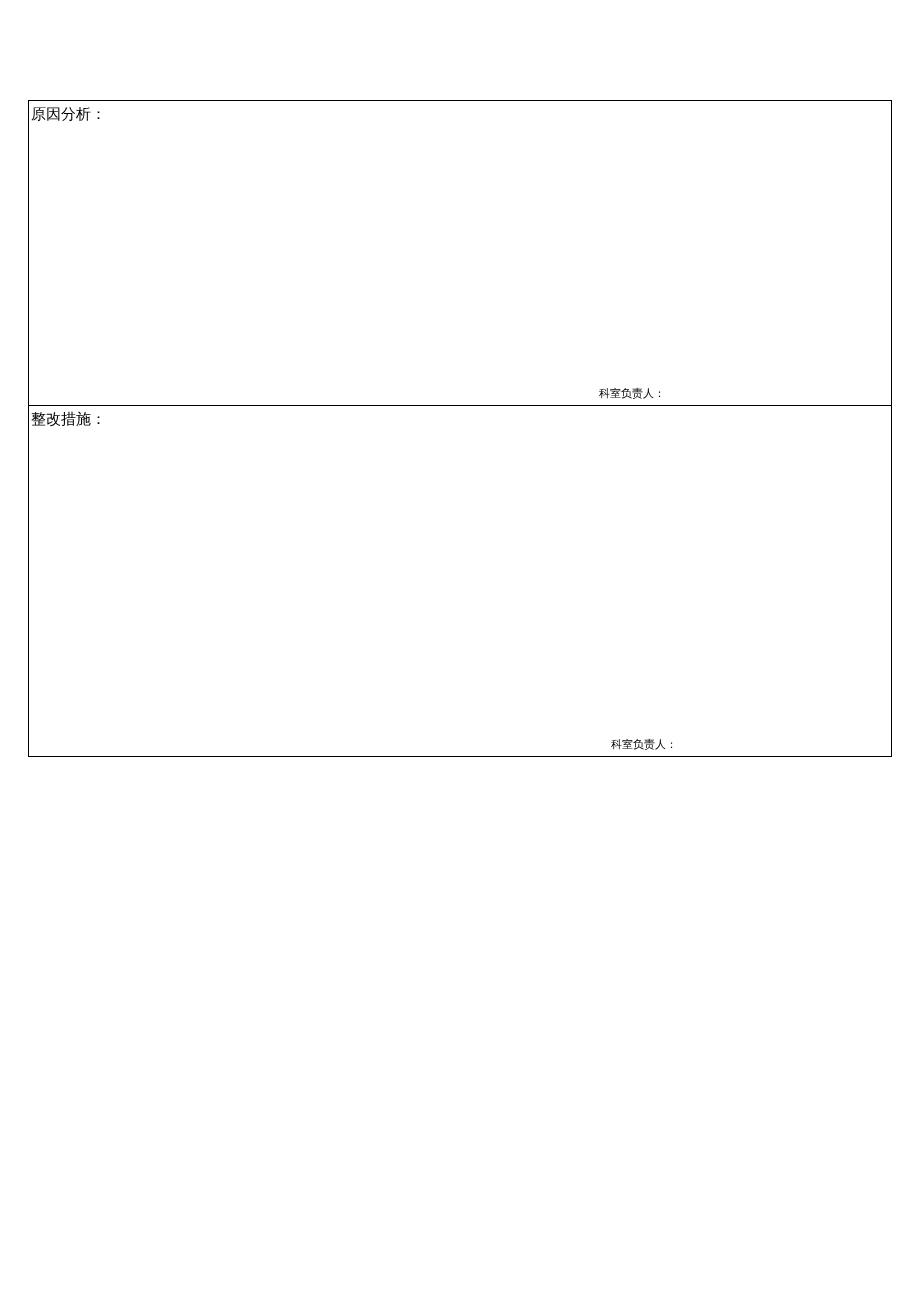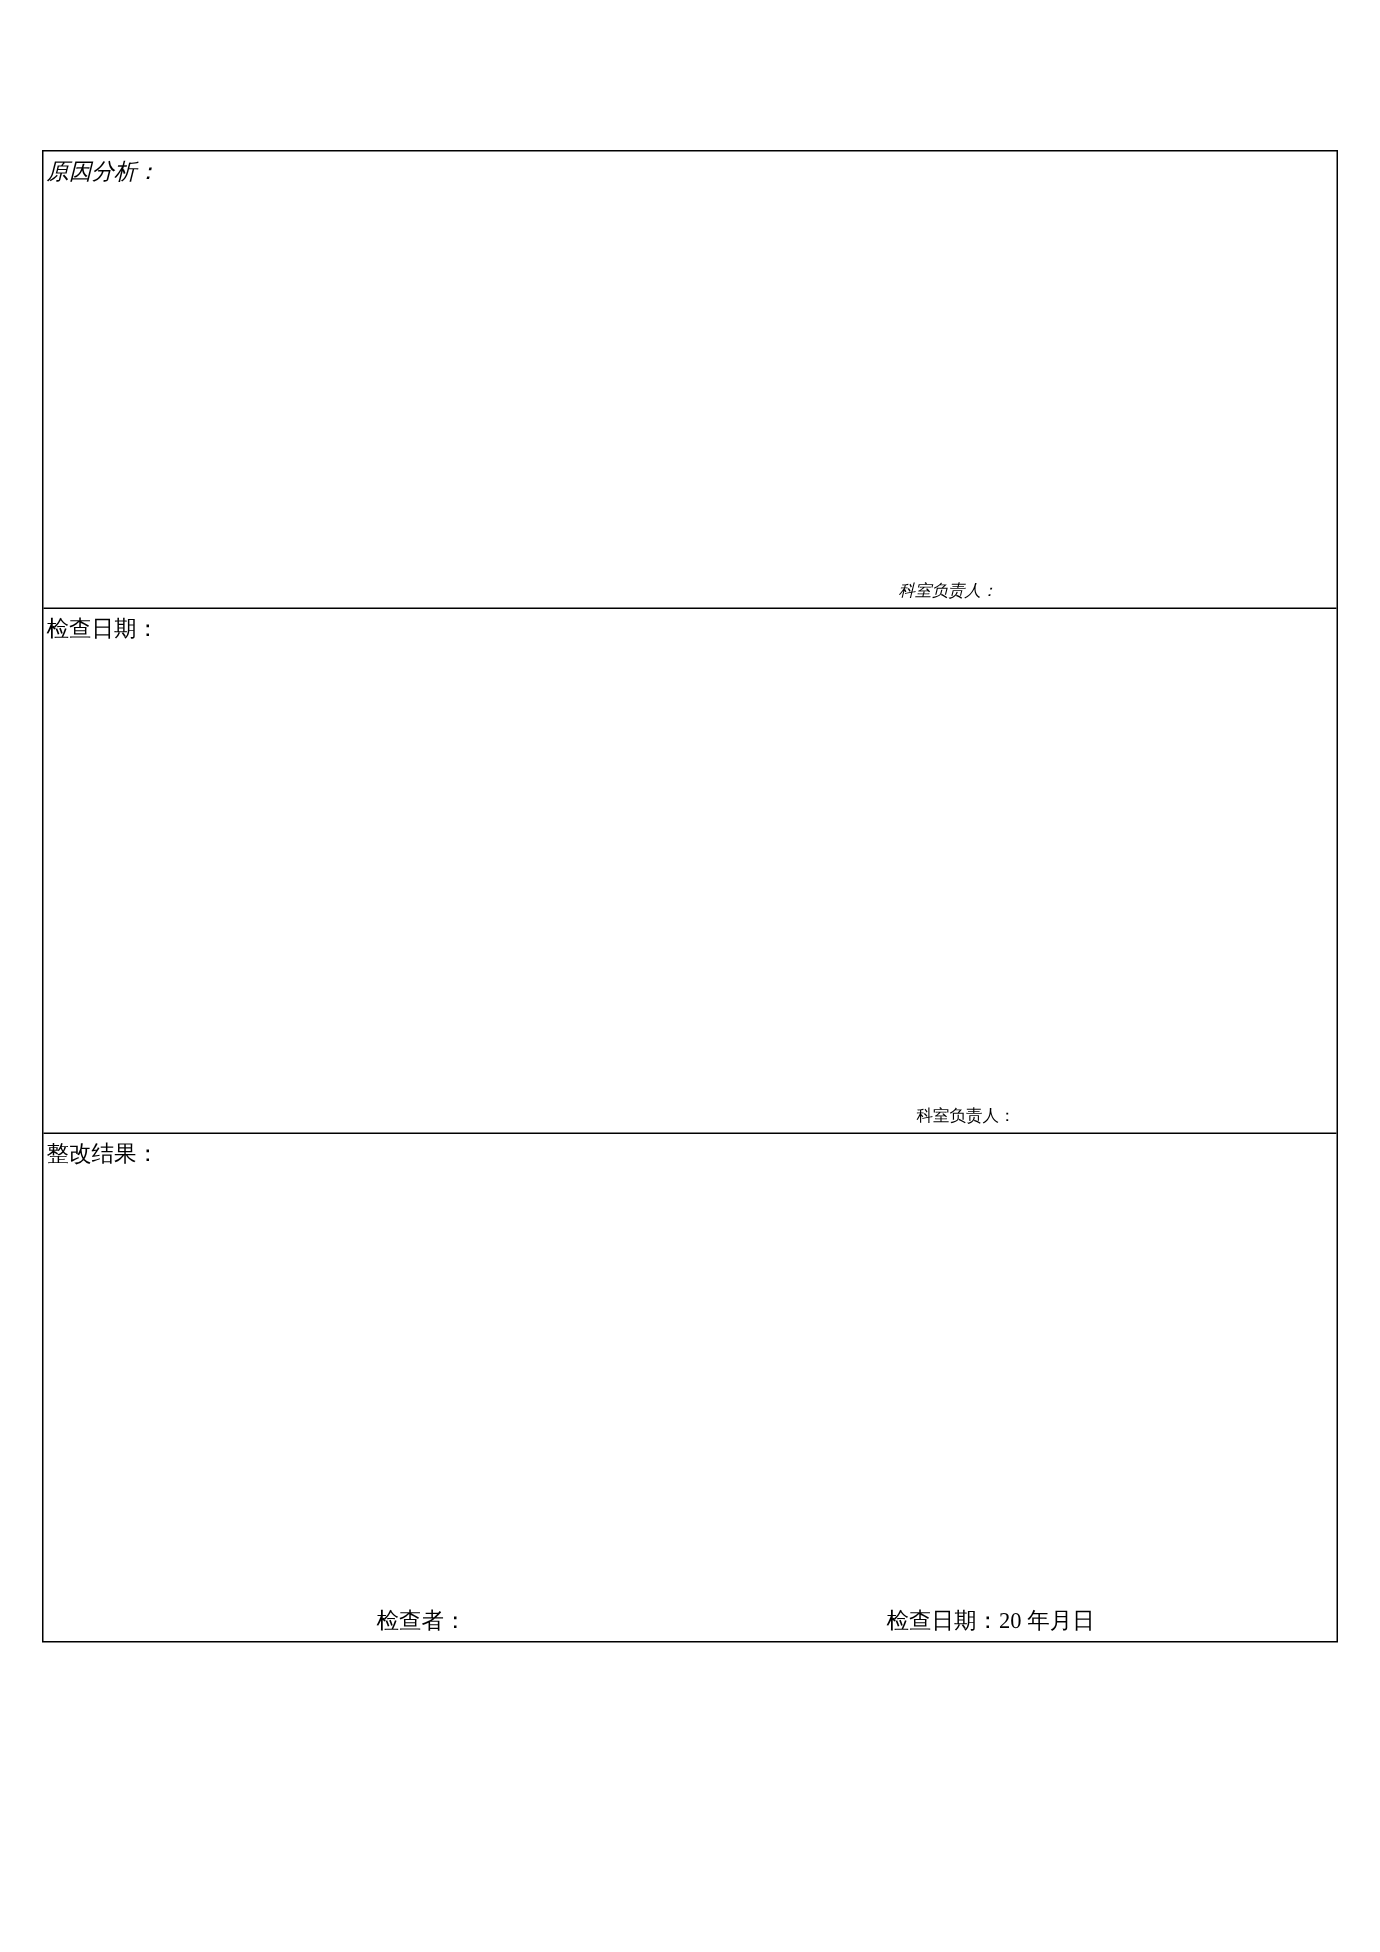--- a/index.html
+++ b/index.html
@@ -31,21 +31,20 @@
       border-bottom: none;
     }
     .section-label {
       position: absolute;
       top: 4px;
       left: 2px;
       font-size: 15px;
     }
     .section-1 {
       height: 305px;
-      font-style: italic;
     }
     .section-2 {
       height: 350px;
     }
     .section-3 {
       height: 338px;
     }
     .signer-label {
       position: absolute;
       bottom: 4px;
@@ -72,21 +71,16 @@
   </style>
 </head>
 <body>
 
 <div class="form-container">
   <div class="section section-1">
     <span class="section-label">原因分析：</span>
     <span class="signer-label signer-1">科室负责人：</span>
   </div>
   <div class="section section-2">
-    <span class="section-label">检查日期：</span>
+    <span class="section-label">整改措施：</span>
     <span class="signer-label signer-2">科室负责人：</span>
-  </div>
-  <div class="section section-3">
-    <span class="section-label">整改结果：</span>
-    <span class="inspector-label">检查者：</span>
-    <span class="date-label">检查日期：20 年月日</span>
   </div>
 </div>
 
 </body></html>

